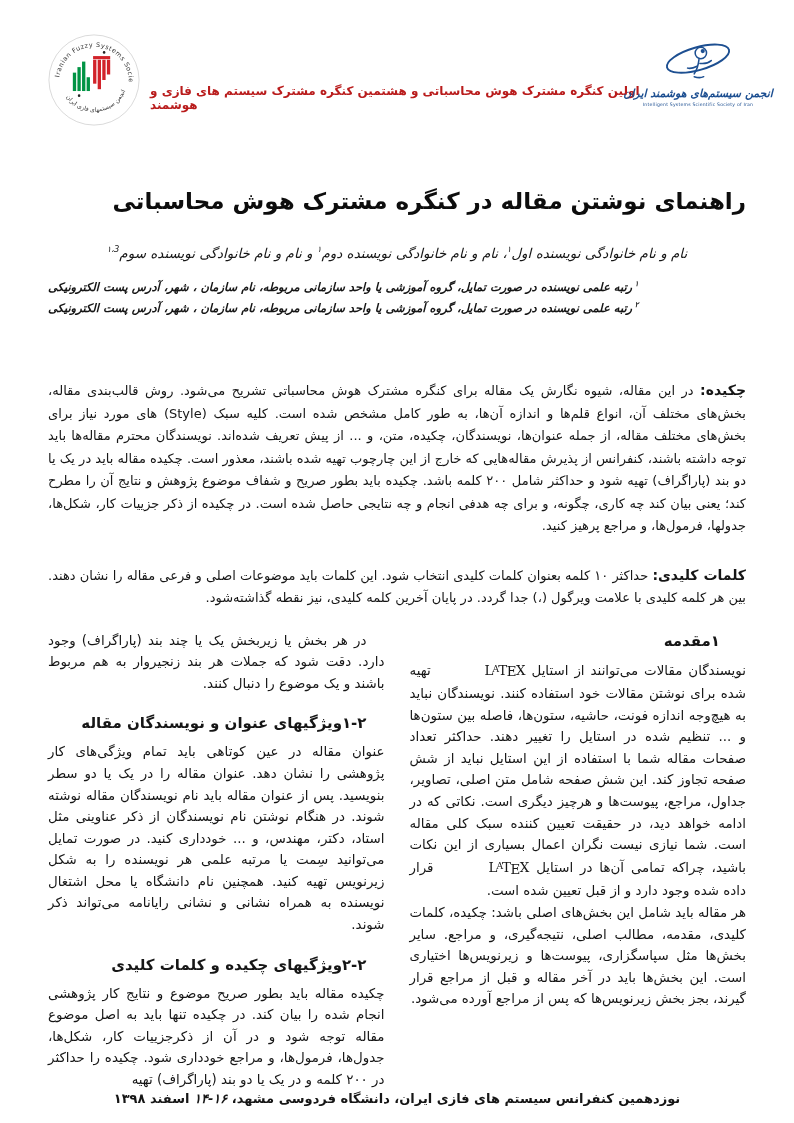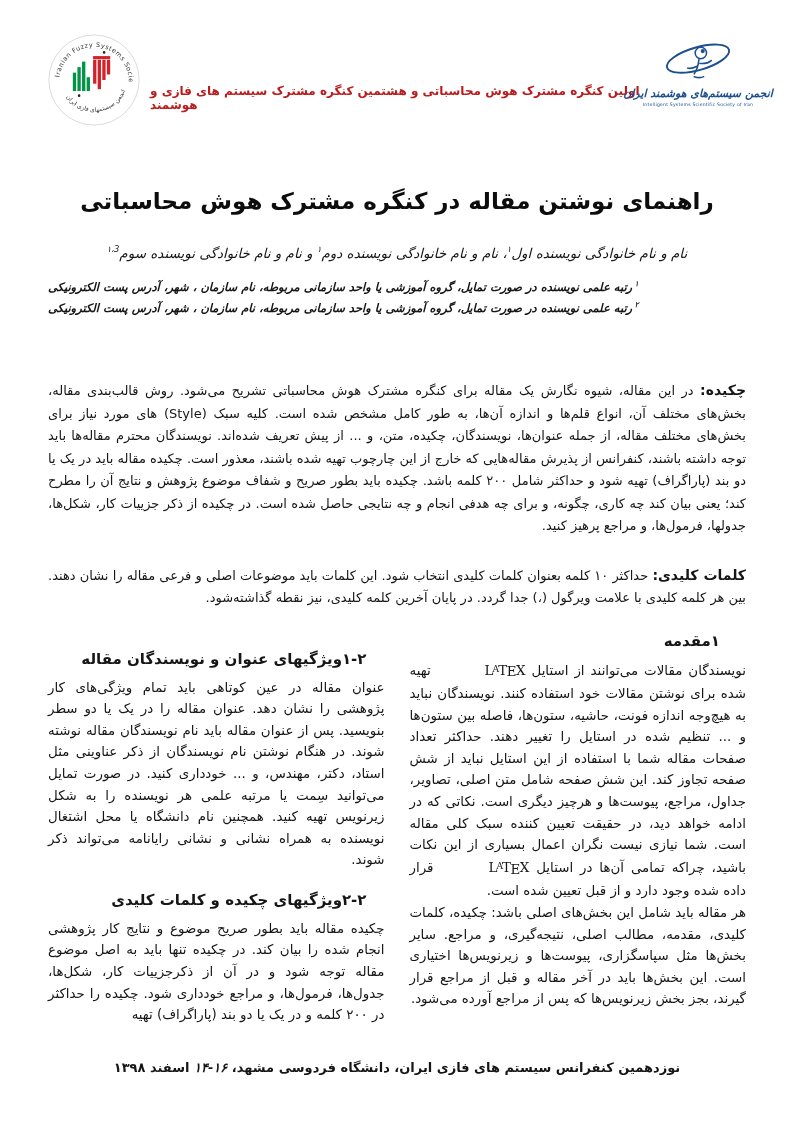--- a/index.html
+++ b/index.html
@@ -17,21 +17,21 @@
   .logo-left { width:92px; height:92px; flex:0 0 auto; }
   .logo-right { width:96px; flex:0 0 auto; display:flex; flex-direction:column; align-items:center; }
   .hdr-line {
     flex:1; direction:rtl; text-align:left; align-self:flex-end;
     font-weight:bold; font-size:12px; padding:0 10px 14px 10px; color:#b91c1c;
   }
   .logo-callig { font-size:11px; font-weight:bold; font-style:italic; color:#1d4f91; white-space:nowrap; direction:rtl; margin-top:-2px; }
   .logo-caption { font-size:4.6px; color:#1d4f91; white-space:nowrap; margin-top:2px; letter-spacing:0.2px; }
 
   
-  .title { text-align:center; font-size:23px; font-weight:bold; margin-top:62px; color:#0d0d0d; }
+  .title { font-size:23px; font-weight:bold; margin-top:62px; color:#0d0d0d; }
   .authors { text-align:center; margin-top:30px; font-size:13.5px; font-style:italic; }
   .authors sup, .affil sup { font-size:0.62em; vertical-align:super; }
   .affils { margin-top:16px; text-align:left;font-weight:bold; }
   .affil { font-size:11.5px; font-style:italic; line-height:1.85; }
 
   
   .abstract { margin-top:60px; }
   .keywords { margin-top:26px; }
   .block-p { font-size:13px; line-height:22.5px; text-align:justify; }
   .lead { font-weight:bold; font-size:14px; }
@@ -139,20 +139,21 @@
     <div class="col">
       <h2 class="sec-h">
         <span class="h-num" dir="ltr">۱</span><span>مقدمه</span>
       </h2>
       <p><span>نویسندگان مقالات می‌توانند از استایل </span><span class="latex" dir="ltr"><span>L</span><span class="A">a</span><span>T</span><span class="E">e</span><span>X</span></span><span> تهیه شده برای نوشتن مقالات خود استفاده کنند. نویسندگان نباید به هیچ‌وجه اندازه فونت، حاشیه، ستون‌ها، فاصله بین ستون‌ها و ... تنظیم شده در استایل را تغییر دهند. حداکثر تعداد صفحات مقاله شما با استفاده از این استایل نباید از شش صفحه تجاوز کند. این شش صفحه شامل متن اصلی، تصاویر، جداول، مراجع، پیوست‌ها و هرچیز دیگری است. نکاتی که در ادامه خواهد دید، در حقیقت تعیین کننده سبک کلی مقاله است. شما نیازی نیست نگران اعمال بسیاری از این نکات باشید، چراکه تمامی آن‌ها در استایل </span><span class="latex" dir="ltr"><span>L</span><span class="A">a</span><span>T</span><span class="E">e</span><span>X</span></span><span> قرار داده شده وجود دارد و از قبل تعیین شده است.</span></p>
 
       <p>هر مقاله باید شامل این بخش‌های اصلی باشد: چکیده، کلمات کلیدی، مقدمه، مطالب اصلی، نتیجه‌گیری، و مراجع. سایر بخش‌ها مثل سپاسگزاری، پیوست‌ها و زیرنویس‌ها اختیاری است. این بخش‌ها باید در آخر مقاله و قبل از مراجع قرار گیرند، بجز بخش زیرنویس‌ها که پس از مراجع آورده می‌شود.</p>
     </div>
 
     <div class="col">
+      <p class="indent">در هر بخش یا زیربخش یک یا چند بند (پاراگراف) وجود دارد. دقت شود که جملات هر بند زنجیروار به هم مربوط باشند و یک موضوع را دنبال کنند.</p>
 
       <h2 class="sec-h subsec" style="margin-top:20px;">
         <span class="h-num" dir="ltr">۱-۲</span><span>ویژگیهای عنوان و نویسندگان مقاله</span>
       </h2>
       <p>عنوان مقاله در عین کوتاهی باید تمام ویژگی‌های کار پژوهشی را نشان دهد. عنوان مقاله را در یک یا دو سطر بنویسید. پس از عنوان مقاله باید نام نویسندگان مقاله نوشته شوند. در هنگام نوشتن نام نویسندگان از ذکر عناوینی مثل استاد، دکتر، مهندس، و ... خودداری کنید. در صورت تمایل می‌توانید سِمت یا مرتبه علمی هر نویسنده را به شکل زیرنویس تهیه کنید. همچنین نام دانشگاه یا محل اشتغال نویسنده به همراه نشانی و نشانی رایانامه می‌تواند ذکر شوند.</p>
 
       <h2 class="sec-h subsec" style="margin-top:20px;">
         <span class="h-num" dir="ltr">۲-۲</span><span>ویژگیهای چکیده و کلمات کلیدی</span>
       </h2>
       <p>چکیده مقاله باید بطور صریح موضوع و نتایج کار پژوهشی انجام شده را بیان کند. در چکیده تنها باید به اصل موضوع مقاله توجه شود و در آن از ذکرجزییات کار، شکل‌ها، جدول‌ها، فرمول‌ها، و مراجع خودداری شود. چکیده را حداکثر در ۲۰۰ کلمه و در یک یا دو بند (پاراگراف) تهیه</p>

